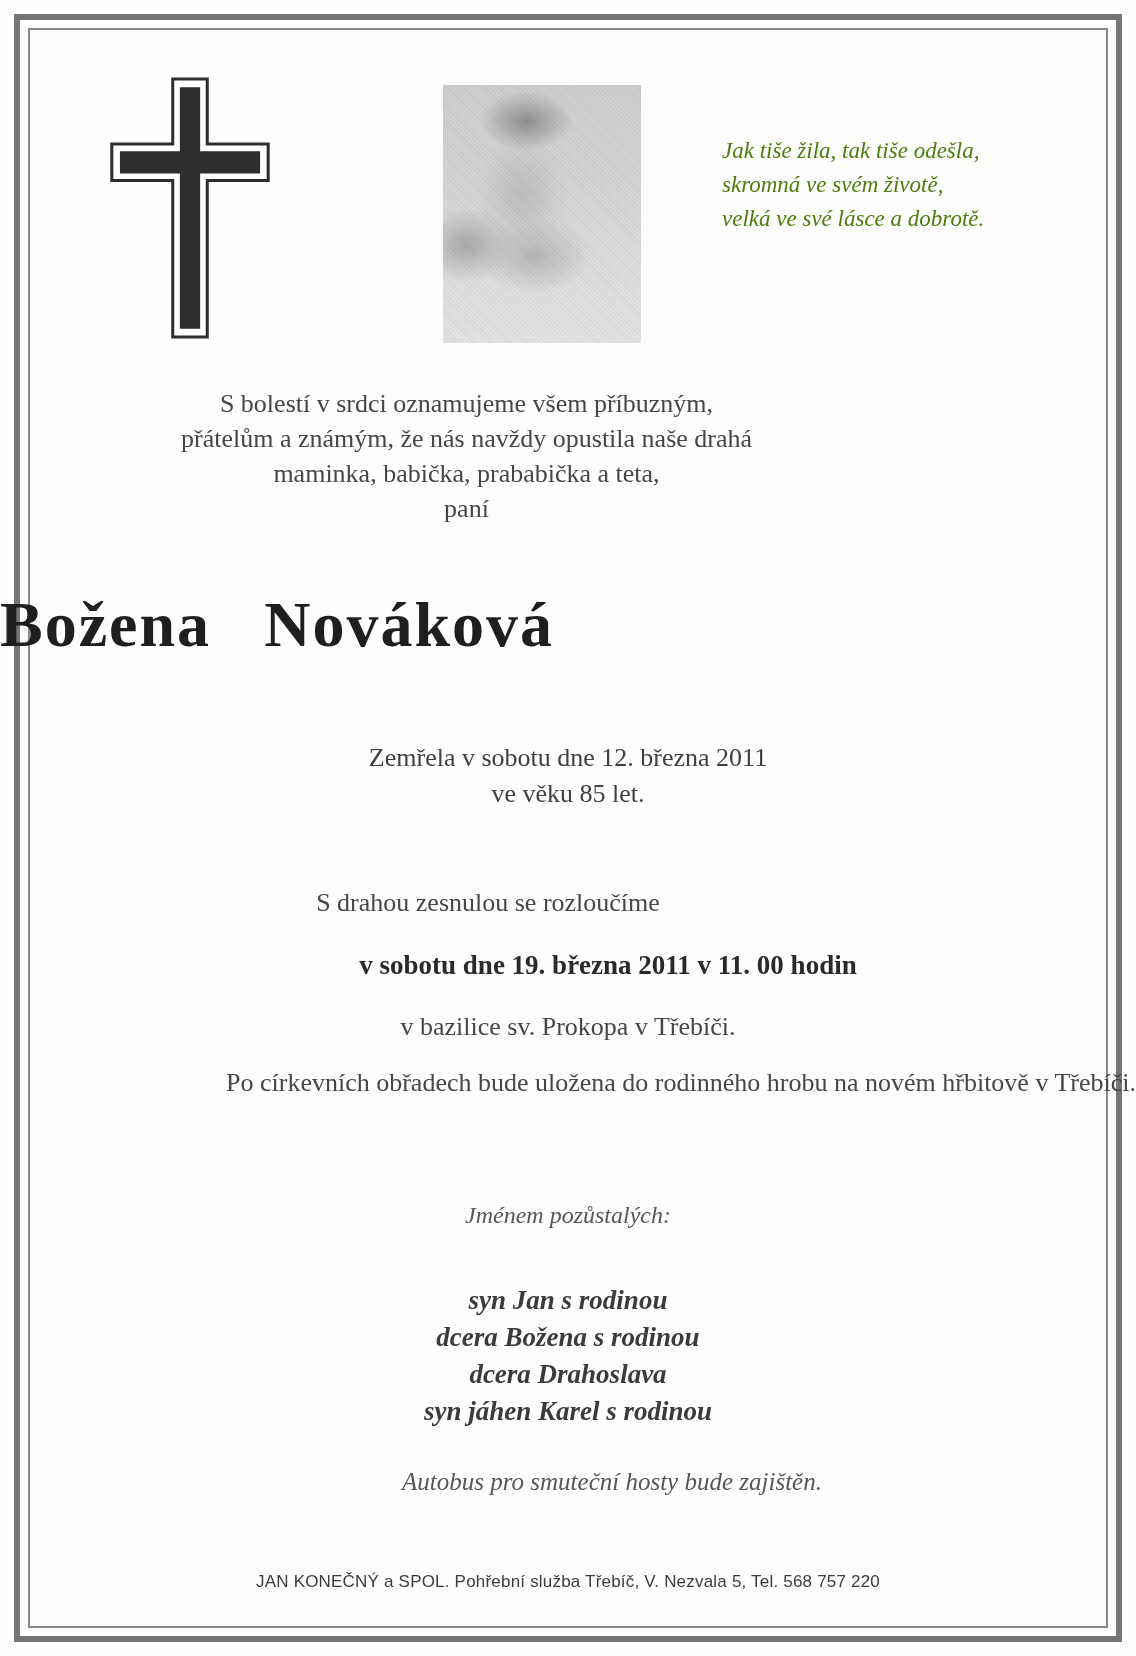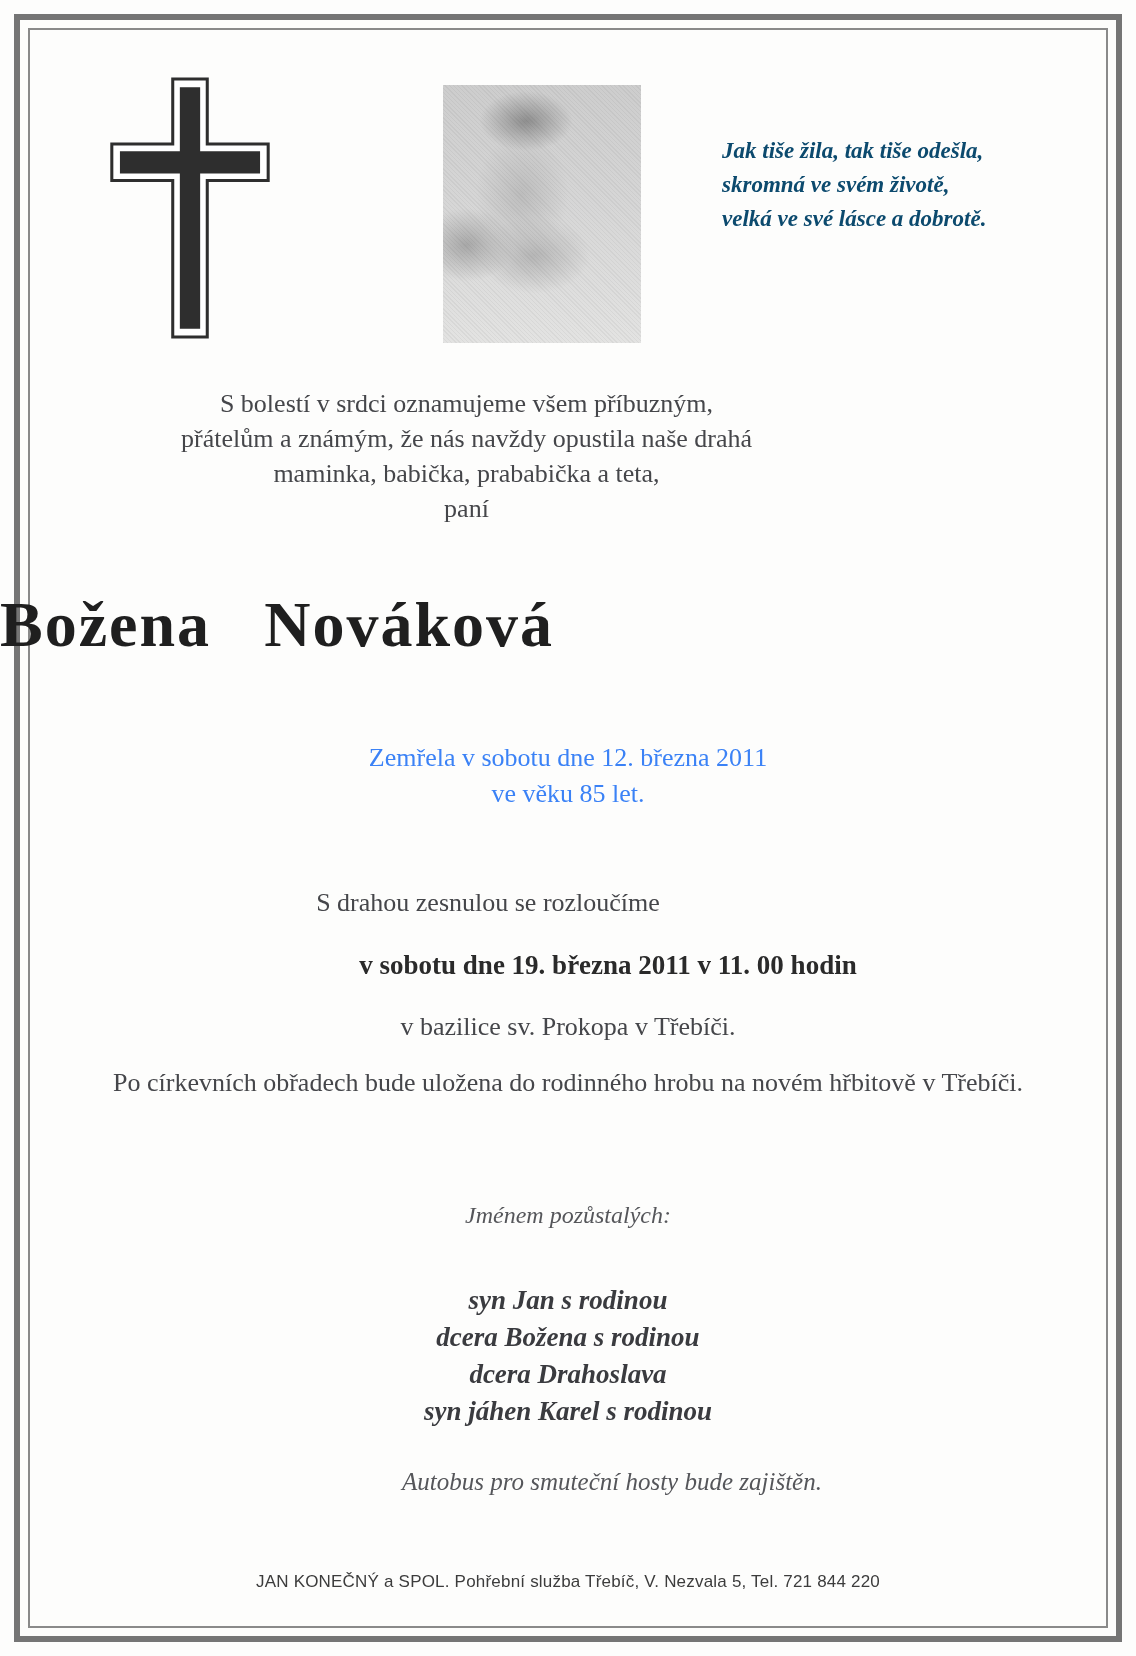--- a/index.html
+++ b/index.html
@@ -28,51 +28,51 @@
     background:
       repeating-linear-gradient(45deg, rgba(0,0,0,0.045) 0 1px, rgba(255,255,255,0) 1px 3px),
       radial-gradient(ellipse 62px 40px at 42% 14%, #8f8f8f 0%, rgba(143,143,143,0) 75%),
       radial-gradient(ellipse 58px 74px at 40% 42%, #bdbdbd 0%, rgba(189,189,189,0) 80%),
       radial-gradient(ellipse 70px 48px at 46% 66%, #b6b6b6 0%, rgba(182,182,182,0) 80%),
       radial-gradient(ellipse 60px 46px at 12% 62%, #a8a8a8 0%, rgba(168,168,168,0) 80%),
       linear-gradient(180deg,#cdcdcd 0%,#d6d6d6 45%,#e3e3e2 100%);
   }
   .quote{
     position:absolute;left:722px;top:134px;width:300px;
-    font-size:23px;font-weight:bold;font-style:italic;
-    line-height:34px;color:#0c4a6e;
+    font-size:23px;font-weight:normal;font-style:italic;
+    line-height:34px;color:#4d7c0f;
   }
   .announcement{
     position:absolute;left:0;top:386px;width:933px;
     text-align:center;font-size:26px;line-height:35px;color:#45464a;
   }
   .name{
     position:absolute;left:0;top:588px;width:1136px;
     font-size:64px;font-weight:bold;color:#1f1f1f;
     letter-spacing:2px;word-spacing:0.55em;
   }
   .death{
     position:absolute;left:0;top:740px;width:1136px;
-    text-align:center;font-size:26px;line-height:36px;color:#3b82f6;
+    text-align:center;font-size:26px;line-height:36px;color:#404040;
   }
   .farewell-intro{
     position:absolute;left:0;top:888px;width:976px;
     text-align:center;font-size:26px;color:#45464a;
   }
   .farewell-datetime{
     position:absolute;left:0;top:950px;width:1136px;
     text-align:center;font-size:27px;font-weight:bold;color:#2a2a2a;padding-left:40px;
   }
   .farewell-place{
     position:absolute;left:0;top:1012px;width:1136px;
     text-align:center;font-size:26px;color:#45464a;
   }
   .farewell-burial{
     position:absolute;left:0;top:1068px;width:1136px;
-    text-align:center;font-size:26px;color:#45464a;
+    text-align:right;font-size:26px;color:#45464a;
   }
   .survivors-heading{
     position:absolute;left:0;top:1202px;width:1136px;
     text-align:center;font-size:24px;font-style:italic;color:#55565a;
   }
   .survivors-names{
     position:absolute;left:0;top:1282px;width:1136px;
     text-align:center;font-size:27px;font-weight:bold;font-style:italic;
     line-height:37px;color:#3a3b3f;
   }
@@ -133,15 +133,15 @@
 
   <div class="survivors-names">
     <div>syn Jan s rodinou</div>
     <div>dcera Božena s rodinou</div>
     <div>dcera Drahoslava</div>
     <div>syn jáhen Karel s rodinou</div>
   </div>
 
   <div class="bus-note">Autobus pro smuteční hosty bude zajištěn.</div>
 
-  <div class="footer">JAN KONEČNÝ a SPOL. Pohřební služba Třebíč, V. Nezvala 5, Tel. 721 844 220</div>
+  <div class="footer">JAN KONEČNÝ a SPOL. Pohřební služba Třebíč, V. Nezvala 5, Tel. 568 757 220</div>
 
 </div>
 
 </body></html>

